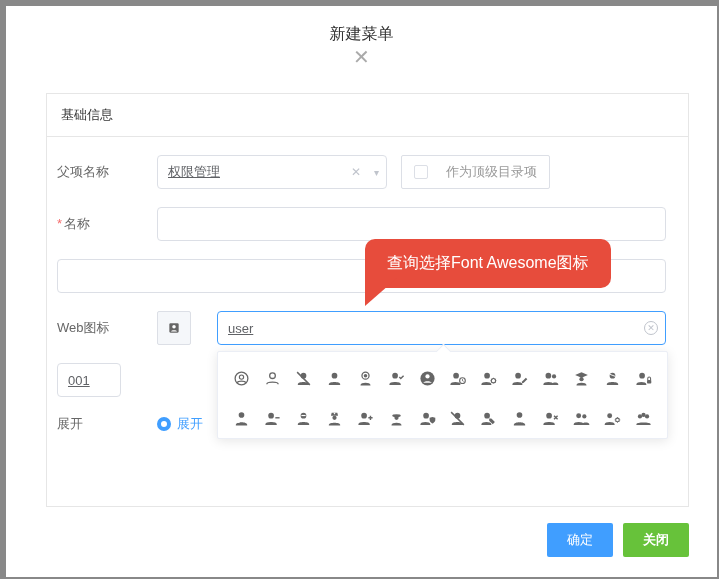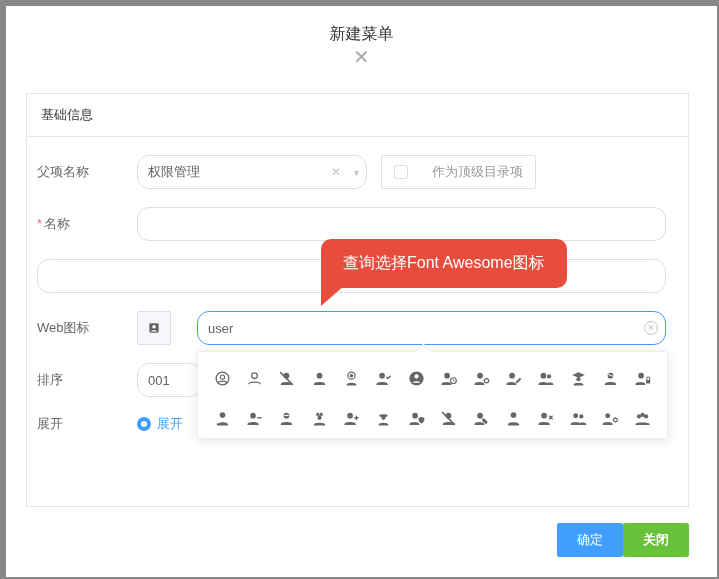--- a/index.html
+++ b/index.html
@@ -2,58 +2,58 @@
 <html><head>
 <meta charset="utf-8">
 <style>
 * { box-sizing: border-box; margin: 0; padding: 0; }
 body { font-family: "Helvetica Neue", Arial, "Microsoft YaHei", sans-serif; background: #888; width: 719px; height: 579px; position: relative; font-size: 14px; color: #333; }
 .modal { position: absolute; left: 6px; top: 6px; right: 2px; bottom: 2px; background: #fff; display: flex; flex-direction: column; }
 .modal-header { padding: 18px 22px 14px 22px; display: flex; align-items: center; justify-content: space-between; flex-direction: column; }
 .modal-title { font-size: 16px; color: #333; }
 .close-icon { color: #aaa; font-size: 20px; cursor: pointer; }
 
-.panel { margin: 10px 28px 0 20px; border: 1px solid #e6e6e6; flex: 1; }
+.panel { margin: 10px 28px 0 40px; border: 1px solid #e6e6e6; flex: 1; }
 .section-hdr { padding: 12px 14px; font-size: 13px; border-bottom: 1px solid #e6e6e6; }
 
 .form-body { padding: 18px 22px 14px 10px; }
 .row { display: flex; align-items: center; margin-bottom: 18px; position: relative; }
 .label { width: 100px; text-align: left; padding-right: 16px; font-size: 13px; color: #666; }
 .req { color: #f56c6c; margin-right: 2px; }
 .ctrl { flex: 1; display: flex; align-items: center; gap: 14px; }
-.input { height: 34px; border: 1px solid #dcdfe6; border-radius: 12px; padding: 0 10px; font-size: 13px; color: #606266; outline: none; width: 100%; }
+.input { height: 34px; border: 1px solid #dcdfe6; border-radius: 4px; padding: 0 10px; font-size: 13px; color: #606266; outline: none; width: 100%; text-decoration: underline; }
 .select { width: 230px; position: relative; }
 .select .clear { position: absolute; right: 26px; top: 50%; transform: translateY(-50%); color: #c0c4cc; font-size: 12px; cursor: pointer; }
 .select .chev { position: absolute; right: 8px; top: 50%; transform: translateY(-50%); color: #c0c4cc; font-size: 10px; }
-.checkbox-wrap { display: flex; align-items: center; gap: 24px; border: 1px solid #dcdfe6; height: 34px; padding: 0 12px; border-radius: 2px; }
+.checkbox-wrap { display: flex; align-items: center; gap: 18px; border: 1px solid #dcdfe6; height: 34px; padding: 0 12px; border-radius: 2px; }
 .checkbox-wrap .cb { width: 14px; height: 14px; border: 1px solid #dcdfe6; border-radius: 2px; }
 .checkbox-wrap span { font-size: 13px; color: #999; }
 
 .icon-btn { width: 34px; height: 34px; border: 1px solid #dcdfe6; border-radius: 2px; margin-right: 0; display: flex; align-items: center; justify-content: center; background: #f5f7fa; }
 .icon-btn svg { width: 14px; height: 14px; fill: #666; }
 .icon-input-wrap { flex: 1; position: relative; }
 .icon-input-wrap .input { border-color: #409eff; padding-right: 30px; }
 .icon-input-wrap .clear-c { position: absolute; right: 8px; top: 50%; transform: translateY(-50%); width: 14px; height: 14px; border: 1px solid #c0c4cc; border-radius: 50%; display: flex; align-items: center; justify-content: center; font-size: 9px; color: #c0c4cc; cursor: pointer; }
 
 .sort-input { width: 64px; }
 
 .radio-wrap { display: flex; align-items: center; gap: 6px; }
 .radio { width: 14px; height: 14px; border: 4px solid #409eff; border-radius: 50%; background: #fff; }
 .radio-lbl { color: #409eff; font-size: 13px; }
 
-.callout { position: absolute; left: 284px; top: -72px; background: #e74c3c; color: #fff; border-radius: 10px; padding: 14px 22px; font-size: 16px; white-space: nowrap; z-index: 5; }
+.callout { position: absolute; left: 308px; top: -72px; background: #e74c3c; color: #fff; border-radius: 10px; padding: 14px 22px; font-size: 16px; white-space: nowrap; z-index: 5; }
 .callout::after { content: ""; position: absolute; left: 0px; bottom: -18px; width: 0; height: 0; border-left: 0px solid transparent; border-right: 32px solid transparent; border-top: 28px solid #e74c3c; }
 
 .dropdown { position: absolute; left: 160px; right: -2px; top: 40px; background: #fff; border: 1px solid #ebeef5; box-shadow: 0 2px 12px rgba(0,0,0,.1); border-radius: 2px; padding: 14px 10px 8px 10px; z-index: 3; }
 .dropdown::before { content: ""; position: absolute; top: -6px; left: 220px; width: 10px; height: 10px; background: #fff; border-left: 1px solid #ebeef5; border-top: 1px solid #ebeef5; transform: rotate(45deg); }
 .icon-grid { display: grid; grid-template-columns: repeat(14, 1fr); row-gap: 16px; column-gap: 4px; }
 .icon-cell { display: flex; align-items: center; justify-content: center; height: 24px; cursor: pointer; }
 .icon-cell svg { width: 17px; height: 17px; fill: #666; }
 
-.footer { padding: 16px 28px 20px 0; display: flex; justify-content: flex-end; gap: 0; }
+.footer { padding: 16px 28px 20px 0; display: flex; justify-content: flex-end; gap: 10px; }
 .btn { height: 34px; padding: 0 20px; border: none; border-radius: 2px; font-size: 13px; color: #fff; cursor: pointer; }
 .btn-primary { background: #409eff; }
 .btn-success { background: #67c23a; font-weight: bold; }
 </style>
 </head>
 <body>
 
 <svg width="0" height="0" style="position:absolute">
 <defs>
 <symbol id="i-user" viewBox="0 0 24 24">
@@ -401,21 +401,20 @@
               <div class="icon-cell">
                 <svg>
                   <use href="#i-users-grp"></use>
                 </svg>
               </div>
             </div>
         </div>
       </div>
 
       <div class="row">
-        <div class="label">排序</div>
         <div class="ctrl">
             <input class="input sort-input" value="001" style="">
           </div>
       </div>
 
       <div class="row" style="margin-bottom:6px">
         <div class="label">展开</div>
         <div class="ctrl">
           <label class="radio-wrap">
             <span class="radio"></span>

